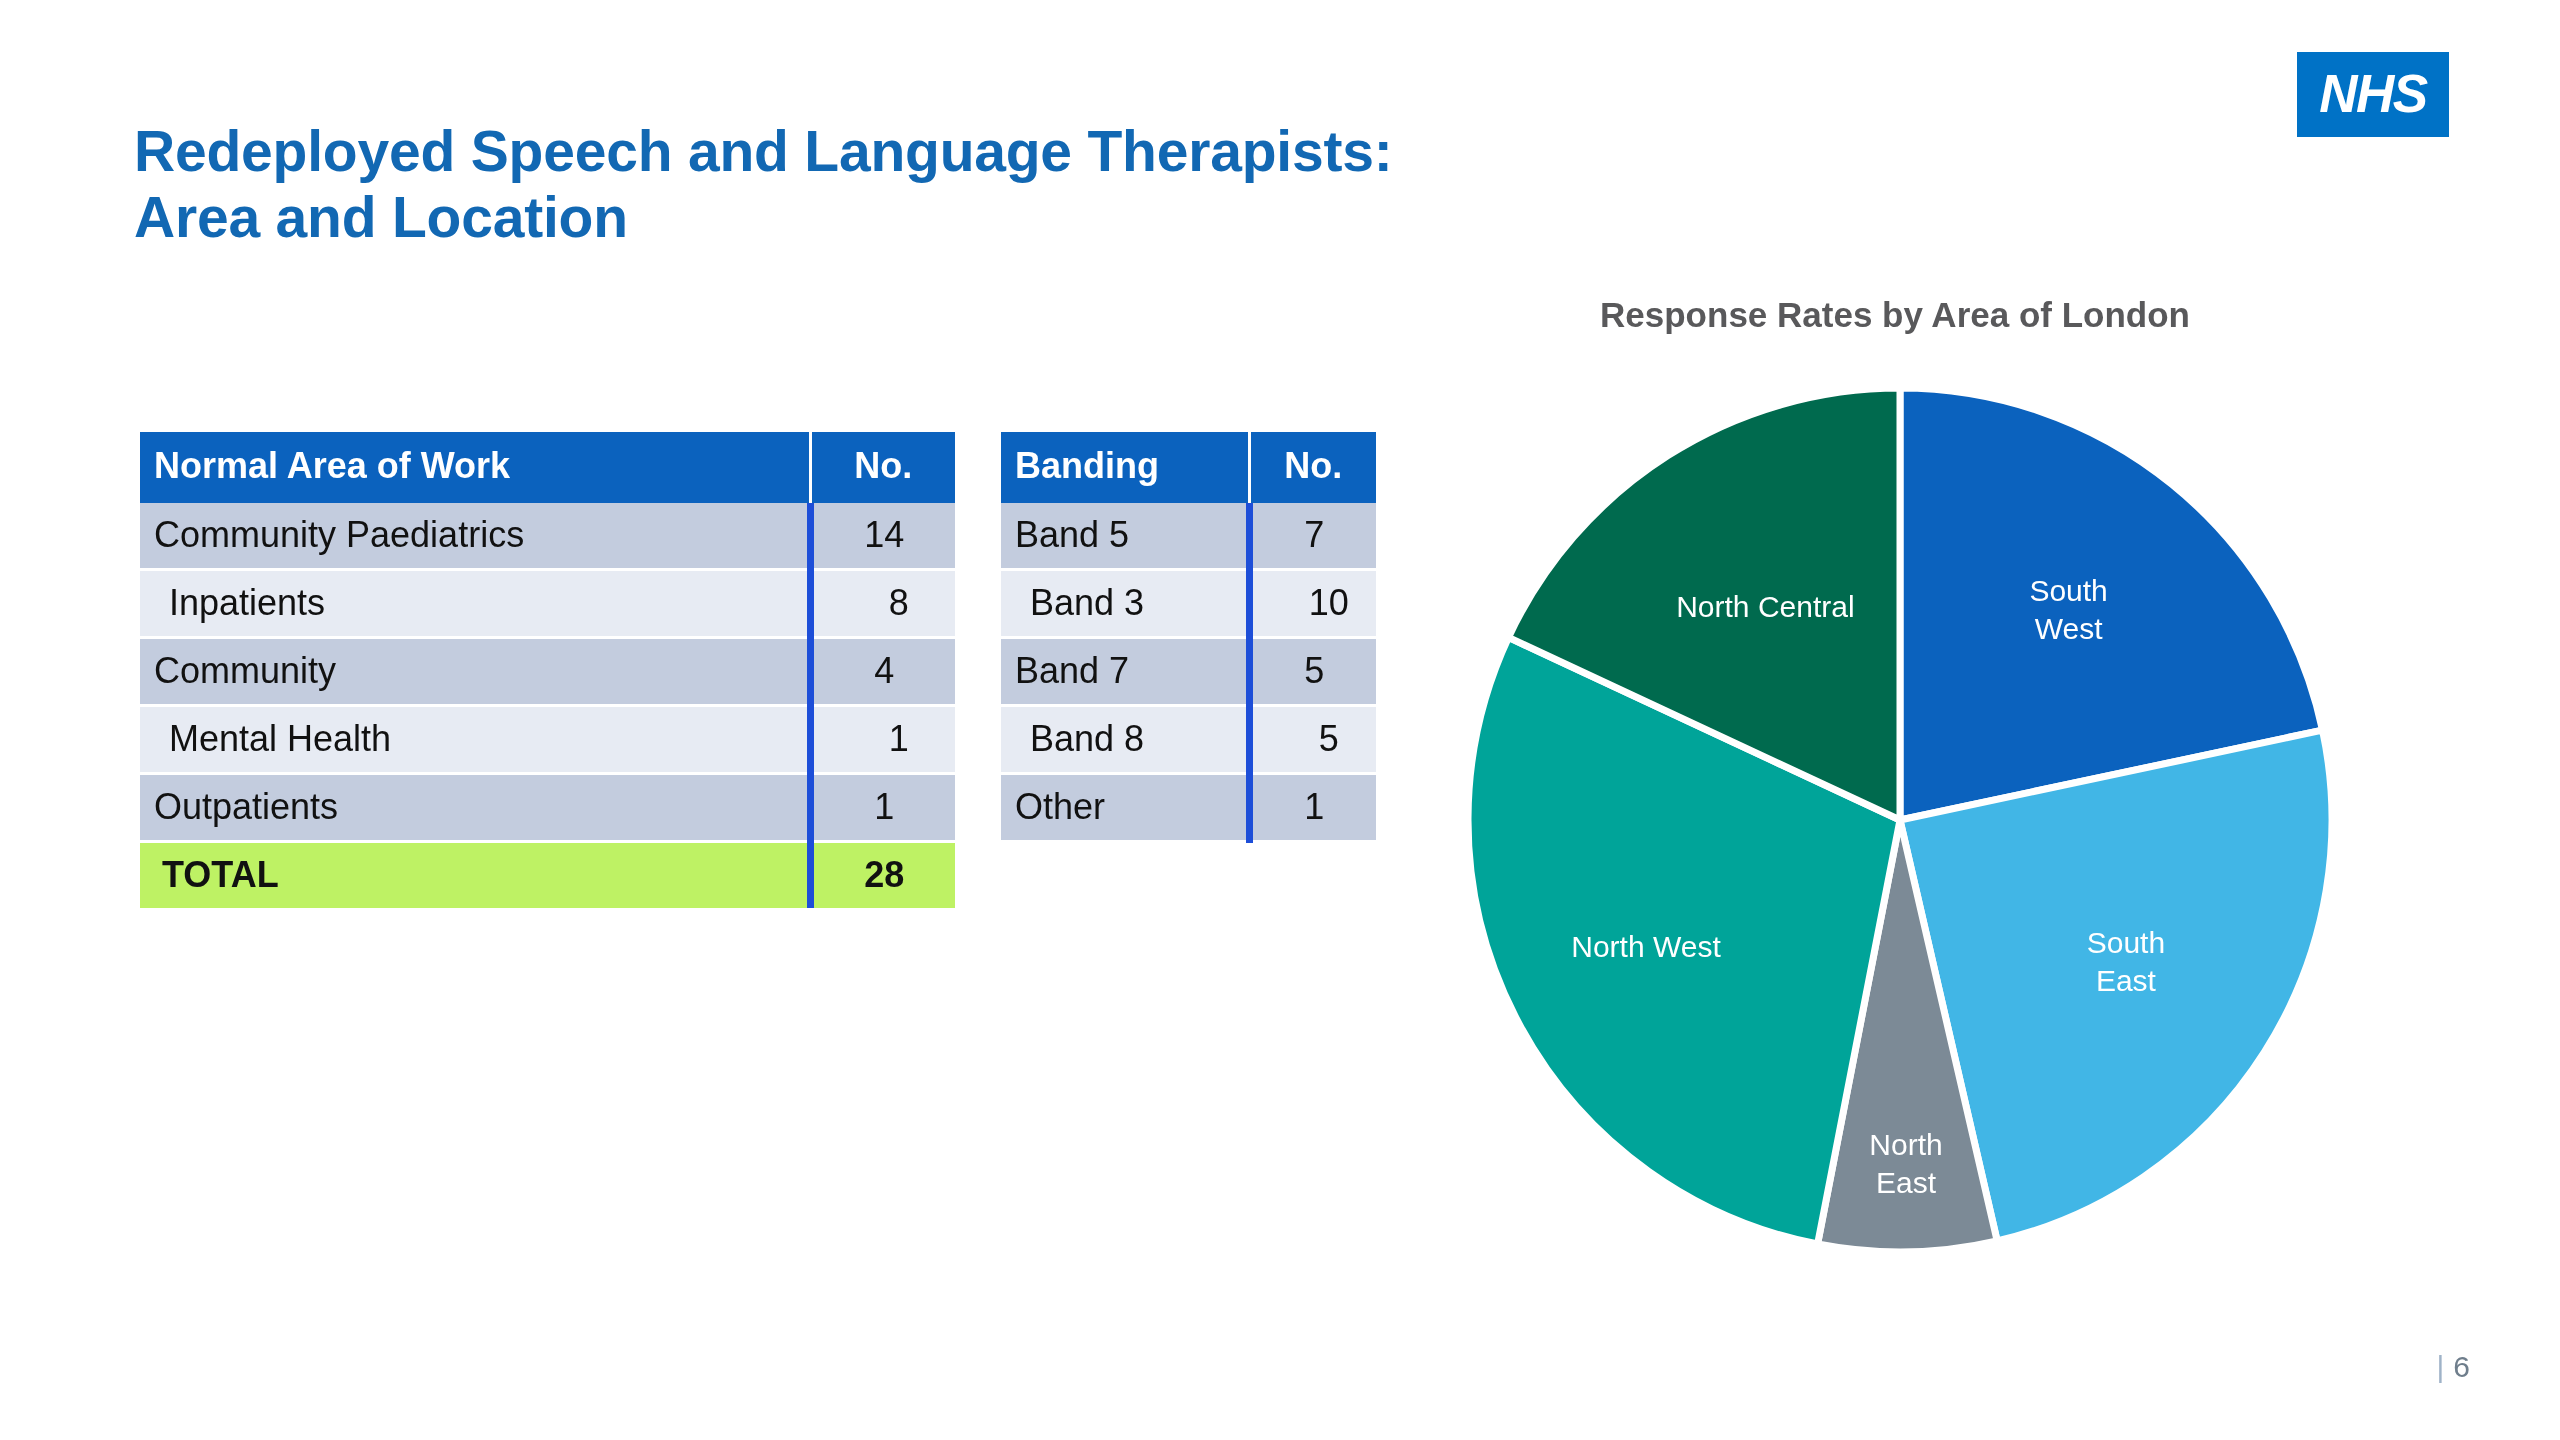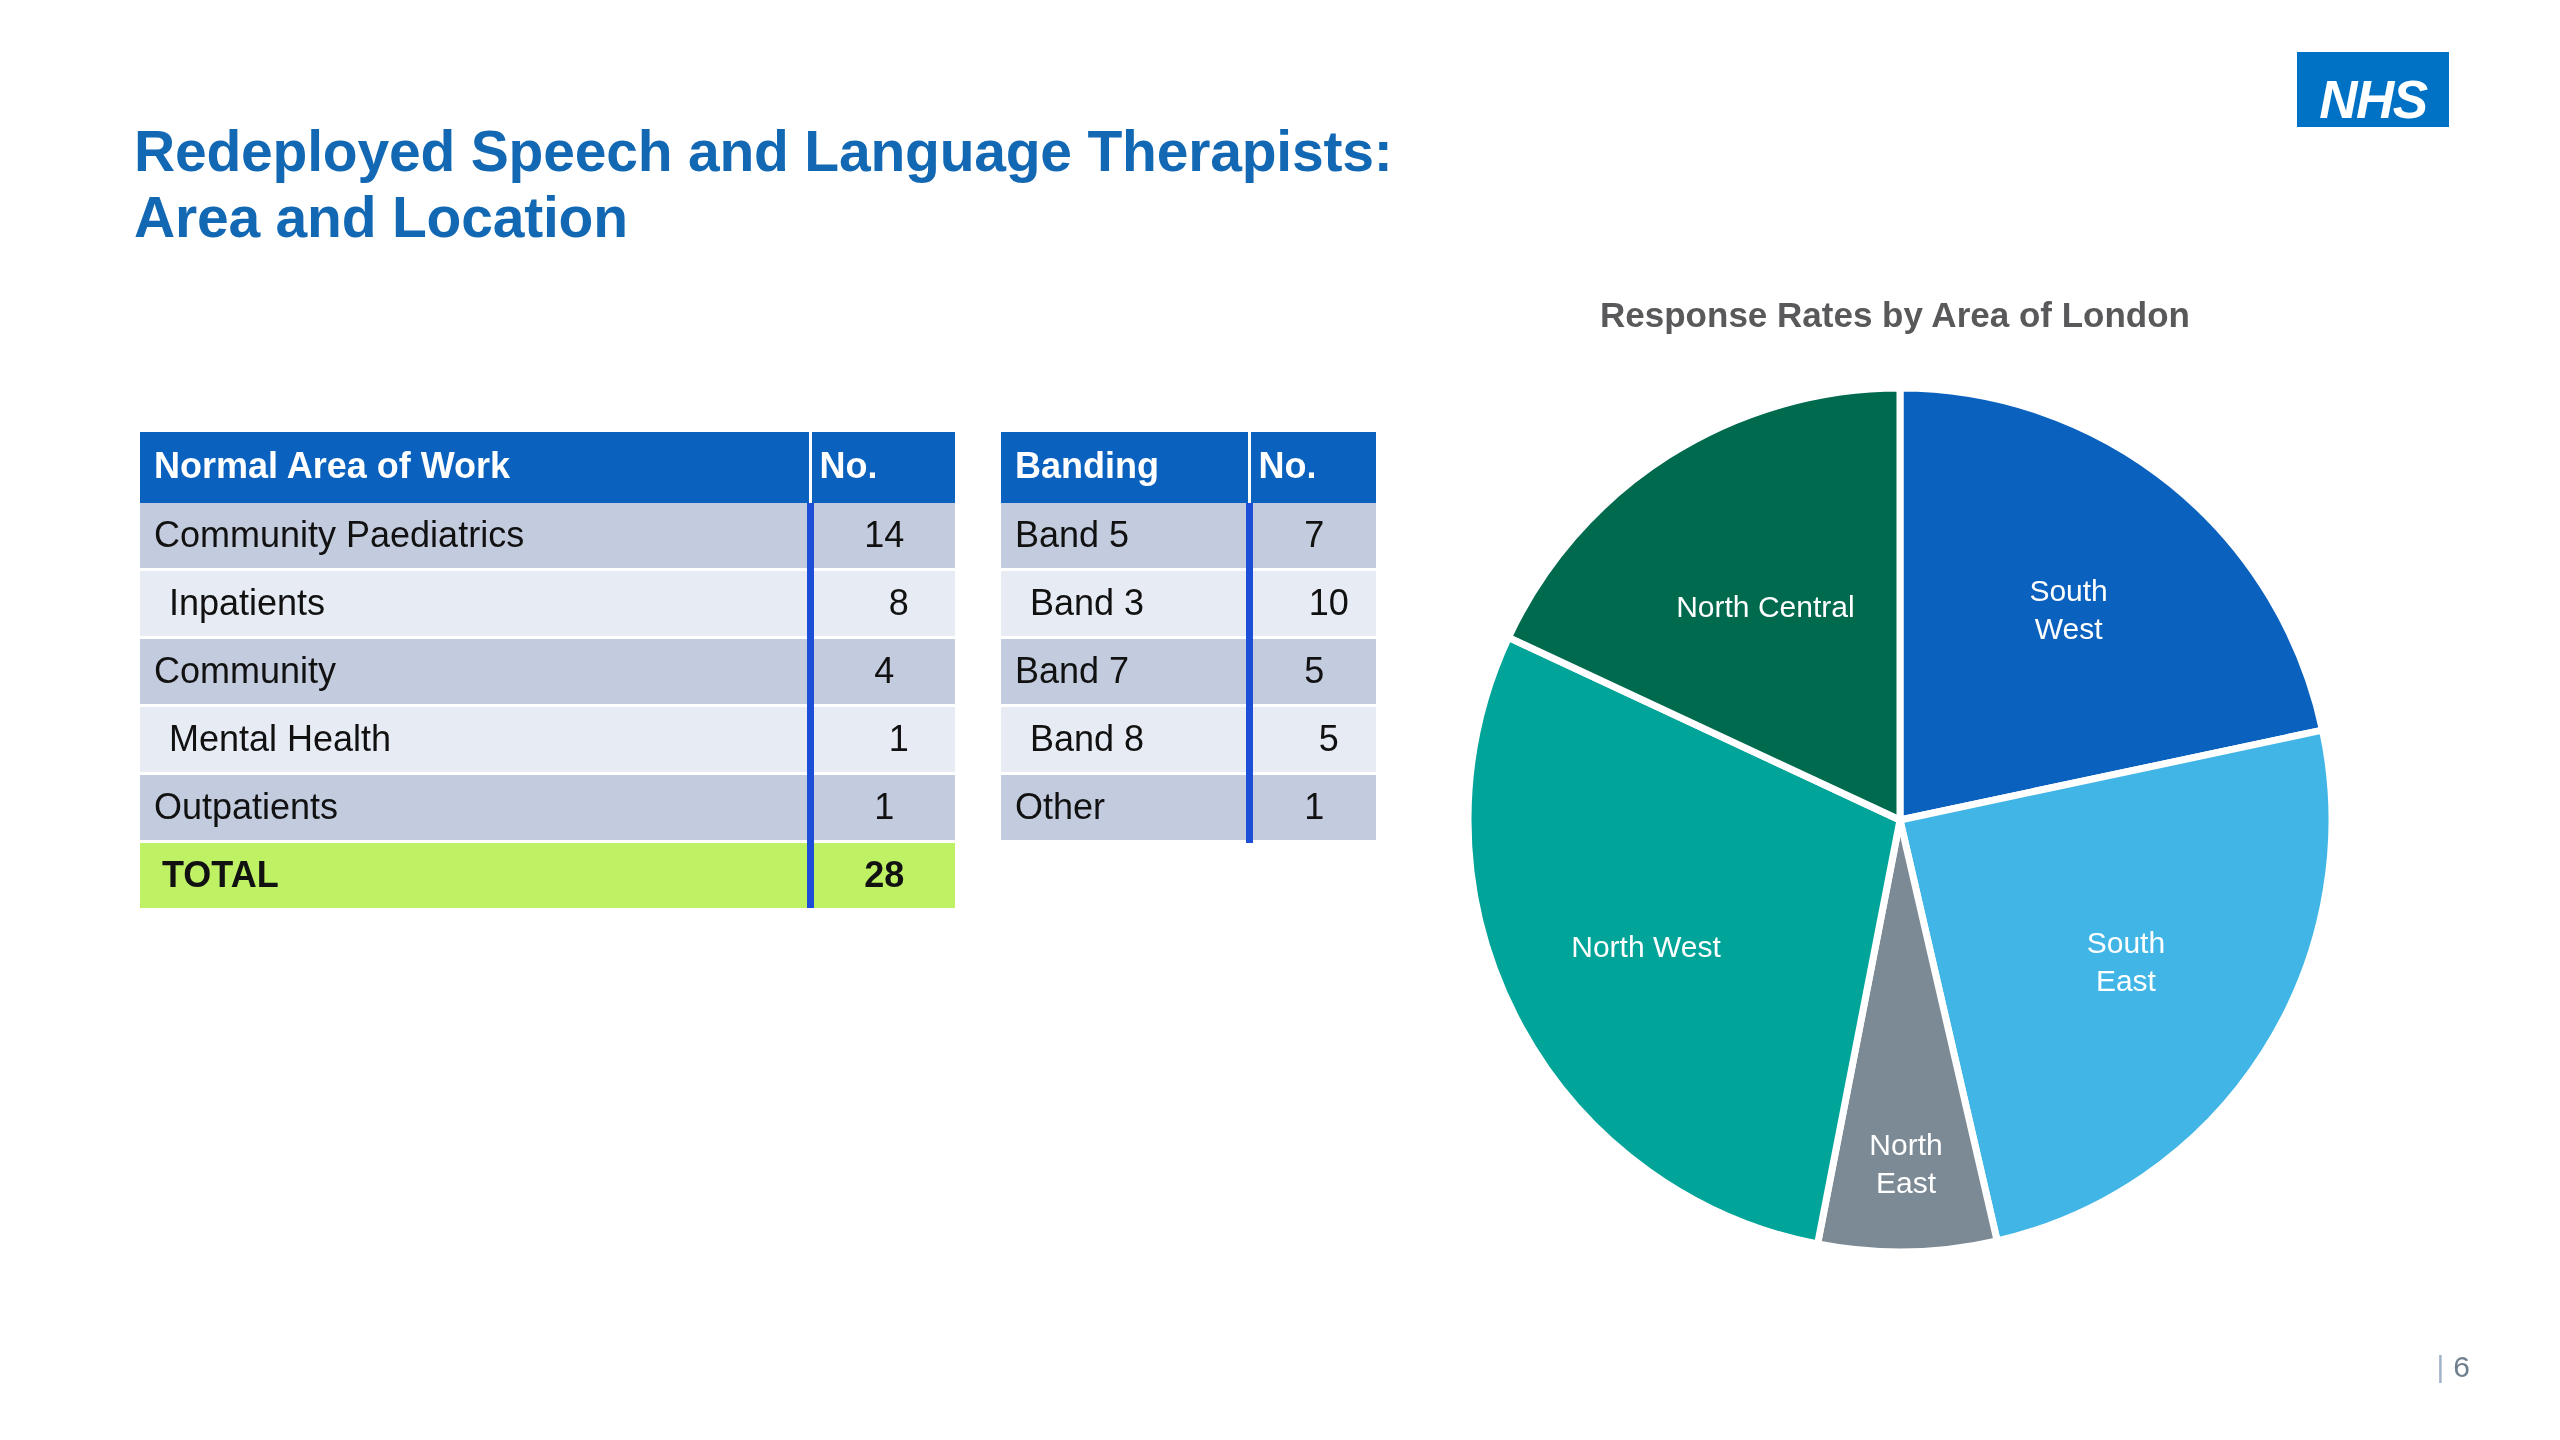--- a/index.html
+++ b/index.html
@@ -16,24 +16,24 @@
     font-family: "Liberation Sans", sans-serif;
     -webkit-font-smoothing: antialiased;
   }
 
   
   #nhs-logo {
     position: absolute;
     left: 2297px;
     top: 52px;
     width: 152px;
-    height: 75px;
+    height: 85px;
     background: #0072C6;
     display: flex;
-    align-items: flex-end;
+    align-items: center;
     justify-content: center;
   }
   #nhs-logo .nhs-text {
     color: #ffffff;
     font-family: "Liberation Sans", sans-serif;
     font-weight: bold;
     font-style: italic;
     font-size: 53px;
     letter-spacing: -1.5px;
     line-height: 1;
@@ -65,21 +65,22 @@
   .data-table th {
     background: #0B62BE;
     color: #ffffff;
     font-weight: bold;
     text-align: left;
     font-size: 36px;
     padding: 13px 0 16px 14px;
     border-right: 3px solid #ffffff;
   }
   .data-table th.num-col {
-    padding-left: 8px;
+    text-align: center;
+    padding-left: 0;
     border-right: none;
   }
   .data-table td {
     font-size: 36px;
     color: #111111;
     padding: 11px 0 12px 14px;
     border-right: 7px solid #1d4ed8;
     border-bottom: 3px solid #ffffff;
   }
   .data-table td.num-col {

